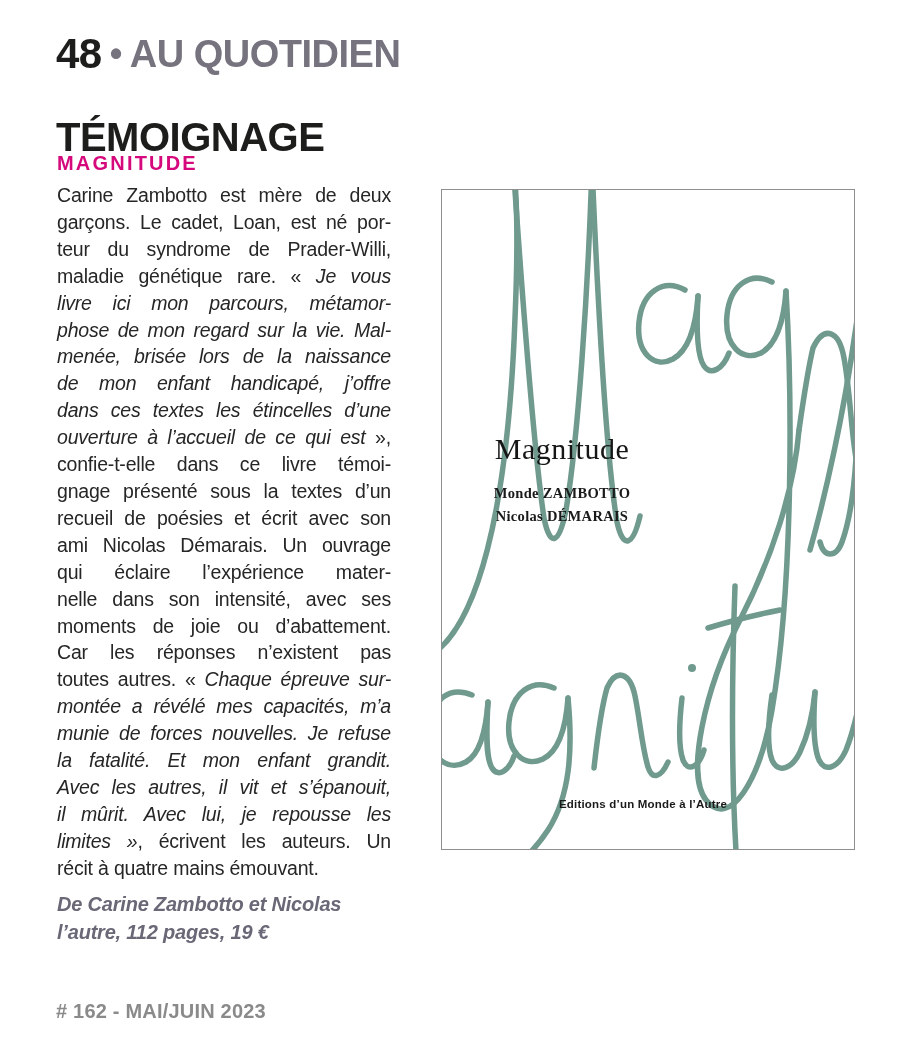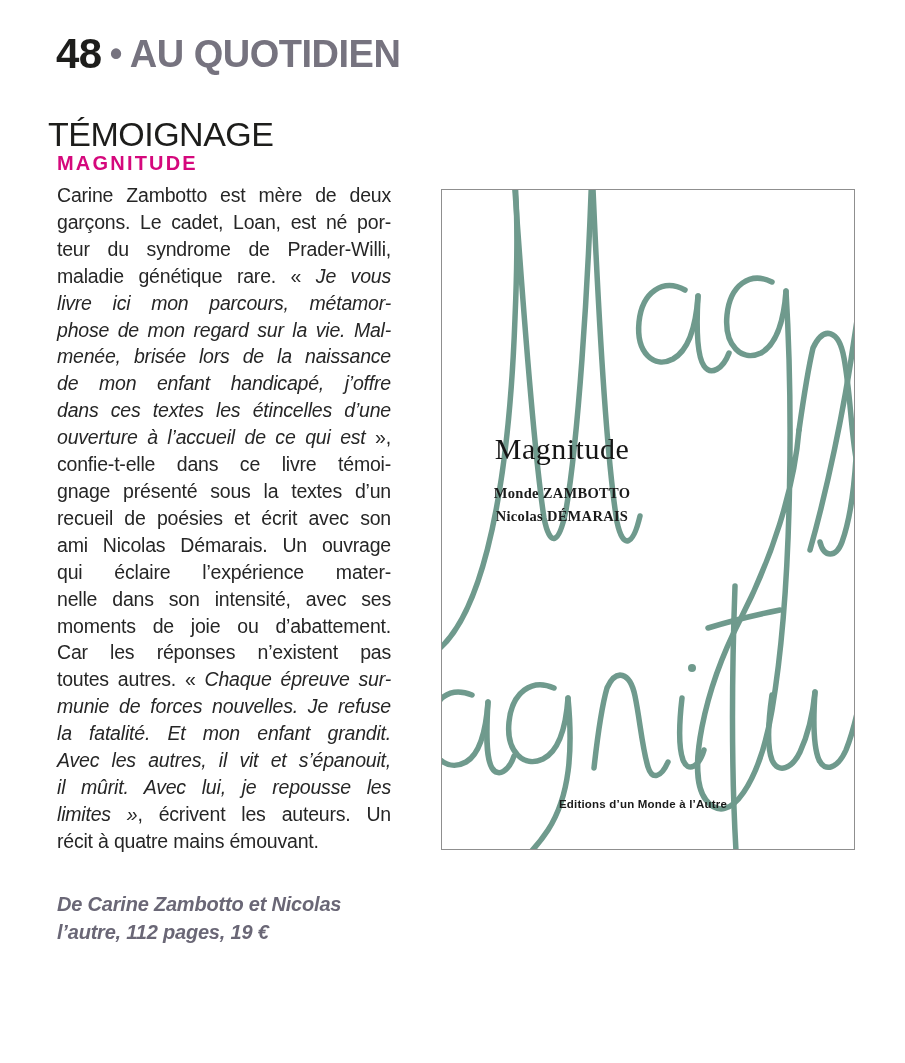--- a/index.html
+++ b/index.html
@@ -14,22 +14,22 @@
   #header{
     position:absolute;left:56px;top:30px;
     white-space:nowrap;
     font-weight:700;letter-spacing:-0.5px;
   }
   #header .pagenum{font-size:42px;color:var(--ink);vertical-align:baseline;}
   #header .bullet{font-size:36px;color:var(--header-gray);padding:0 8px;vertical-align:2px;}
   #header .section{font-size:38px;color:var(--header-gray);vertical-align:1px;text-align:center;}
   
   #kicker{
-    position:absolute;left:48px;top:117px;
-    font-size:34px;font-weight:400;color:var(--ink);
+    position:absolute;left:56px;top:117px;
+    font-size:40px;font-weight:700;color:var(--ink);
     letter-spacing:-0.5px;line-height:1;
   }
   #article-title{
     position:absolute;left:57px;top:153px;
     font-size:20px;font-weight:700;color:var(--magenta);
     letter-spacing:2.2px;line-height:1;
   }
   
   #body-text{
     position:absolute;left:57px;top:182px;width:334px;
@@ -106,33 +106,35 @@
       <div class="bline"><span class="it">ouverture à l’accueil de ce qui est</span><span class="rm"> »,</span></div>
       <div class="bline"><span class="rm">confie-t-elle dans ce livre témoi-</span></div>
       <div class="bline"><span class="rm">gnage présenté sous la textes d’un</span></div>
       <div class="bline"><span class="rm">recueil de poésies et écrit avec son</span></div>
       <div class="bline"><span class="rm">ami Nicolas Démarais. Un ouvrage</span></div>
       <div class="bline"><span class="rm">qui éclaire l’expérience mater-</span></div>
       <div class="bline"><span class="rm">nelle dans son intensité, avec ses</span></div>
       <div class="bline"><span class="rm">moments de joie ou d’abattement.</span></div>
       <div class="bline"><span class="rm">Car les réponses n’existent pas</span></div>
       <div class="bline"><span class="rm">toutes autres. « </span><span class="it">Chaque épreuve sur-</span></div>
+      <div class="bline"><span class="it">montée a révélé mes capacités, m’a</span></div>
       <div class="bline"><span class="it">munie de forces nouvelles. Je refuse</span></div>
       <div class="bline"><span class="it">la fatalité. Et mon enfant grandit.</span></div>
       <div class="bline"><span class="it">Avec les autres, il vit et s’épanouit,</span></div>
       <div class="bline"><span class="it">il mûrit. Avec lui, je repousse les</span></div>
       <div class="bline"><span class="it">limites »</span><span class="rm">, écrivent les auteurs. Un</span></div>
       <div class="bline last"><span class="rm">récit à quatre mains émouvant.</span></div>
     </div>
 
   <div id="credit">
       <div>De Carine Zambotto et Nicolas</div>
       <div>l’autre, 112 pages, 19 €</div>
     </div>
 
+  <div id="footer"># 162 - MAI/JUIN 2023</div>
 
   <div id="book-cover">
     <svg id="cover-script" viewBox="0 0 414 661" xmlns="http://www.w3.org/2000/svg" aria-hidden="true">
 
       <g>
         <path d="M -16 468 C 36 442, 66 318, 73 128 C 76 58 75 2 71 -28"></path>
         <path d="M 71 -28 C 81 118, 92 262, 102 328 C 108 358 117 355 124 320 C 136 250 146 102 150 -24"></path>
         <path d="M 150 -24 C 156 118, 164 266, 175 332 C 181 360 191 356 198 326"></path>
         <path d="M 243 100 C 221 88, 200 102, 197 132 C 194 163 212 179 231 169 C 247 160 254 135 256 106"></path>
         <path d="M 256 106 C 254 142, 255 166, 262 176 C 269 186 281 179 287 163"></path>

